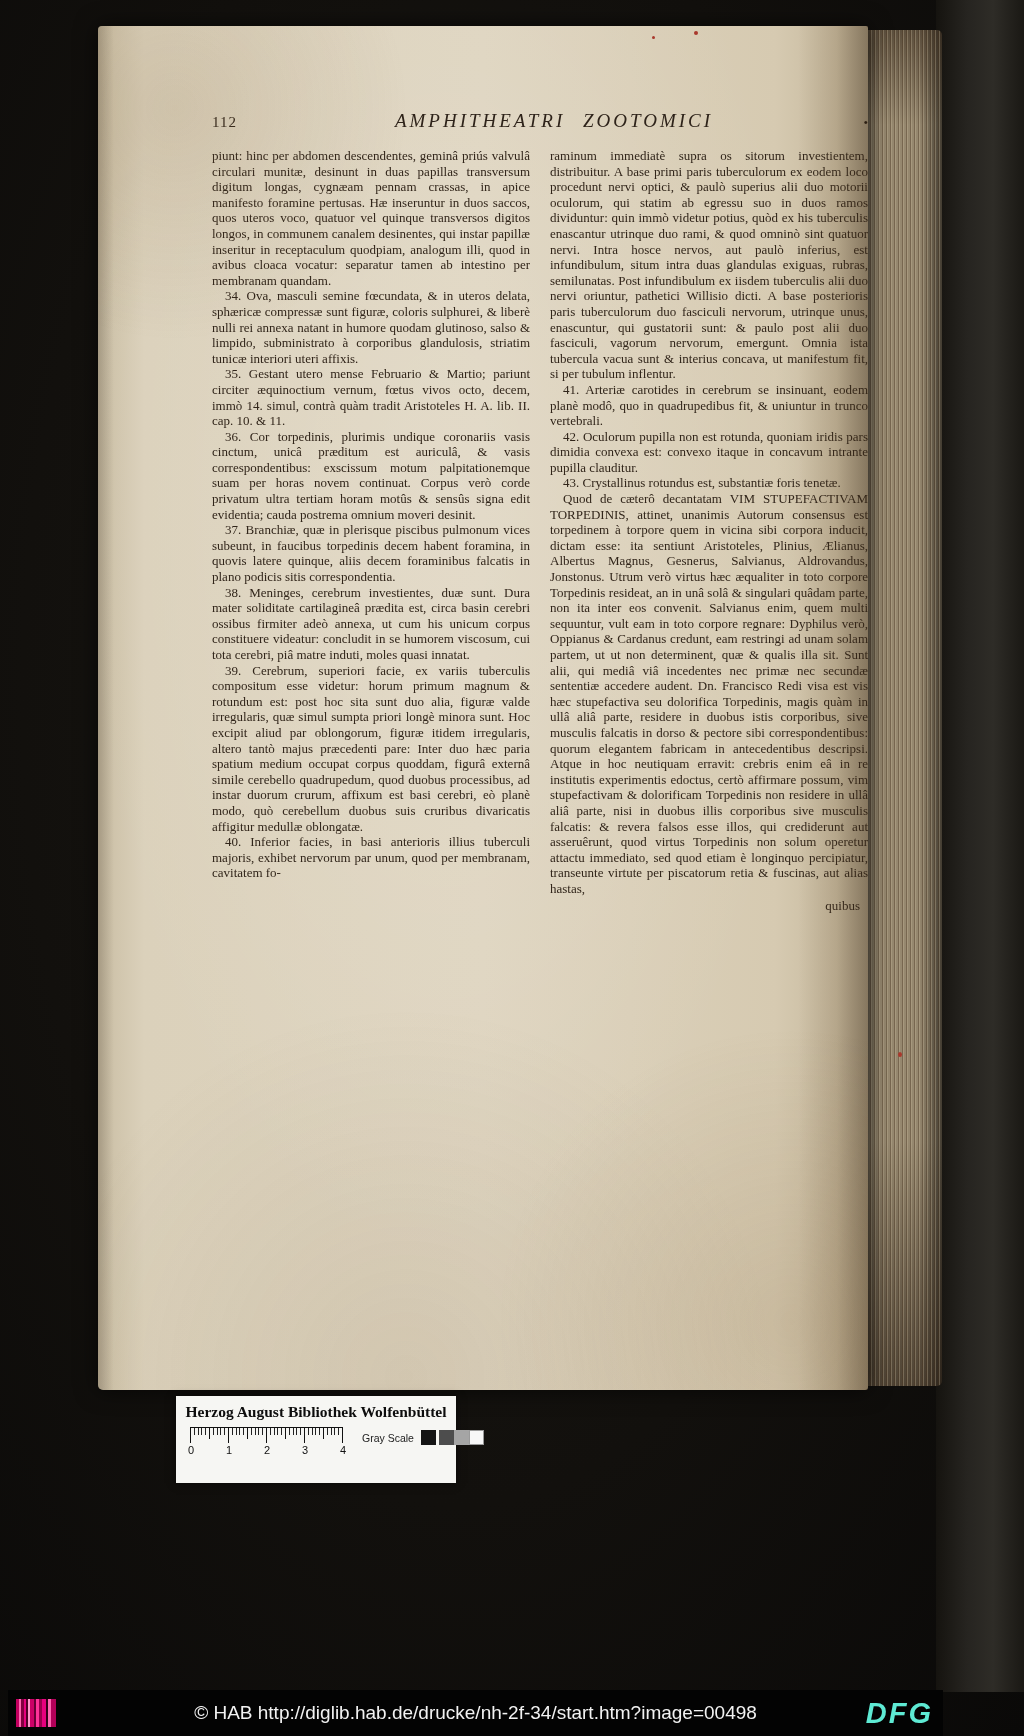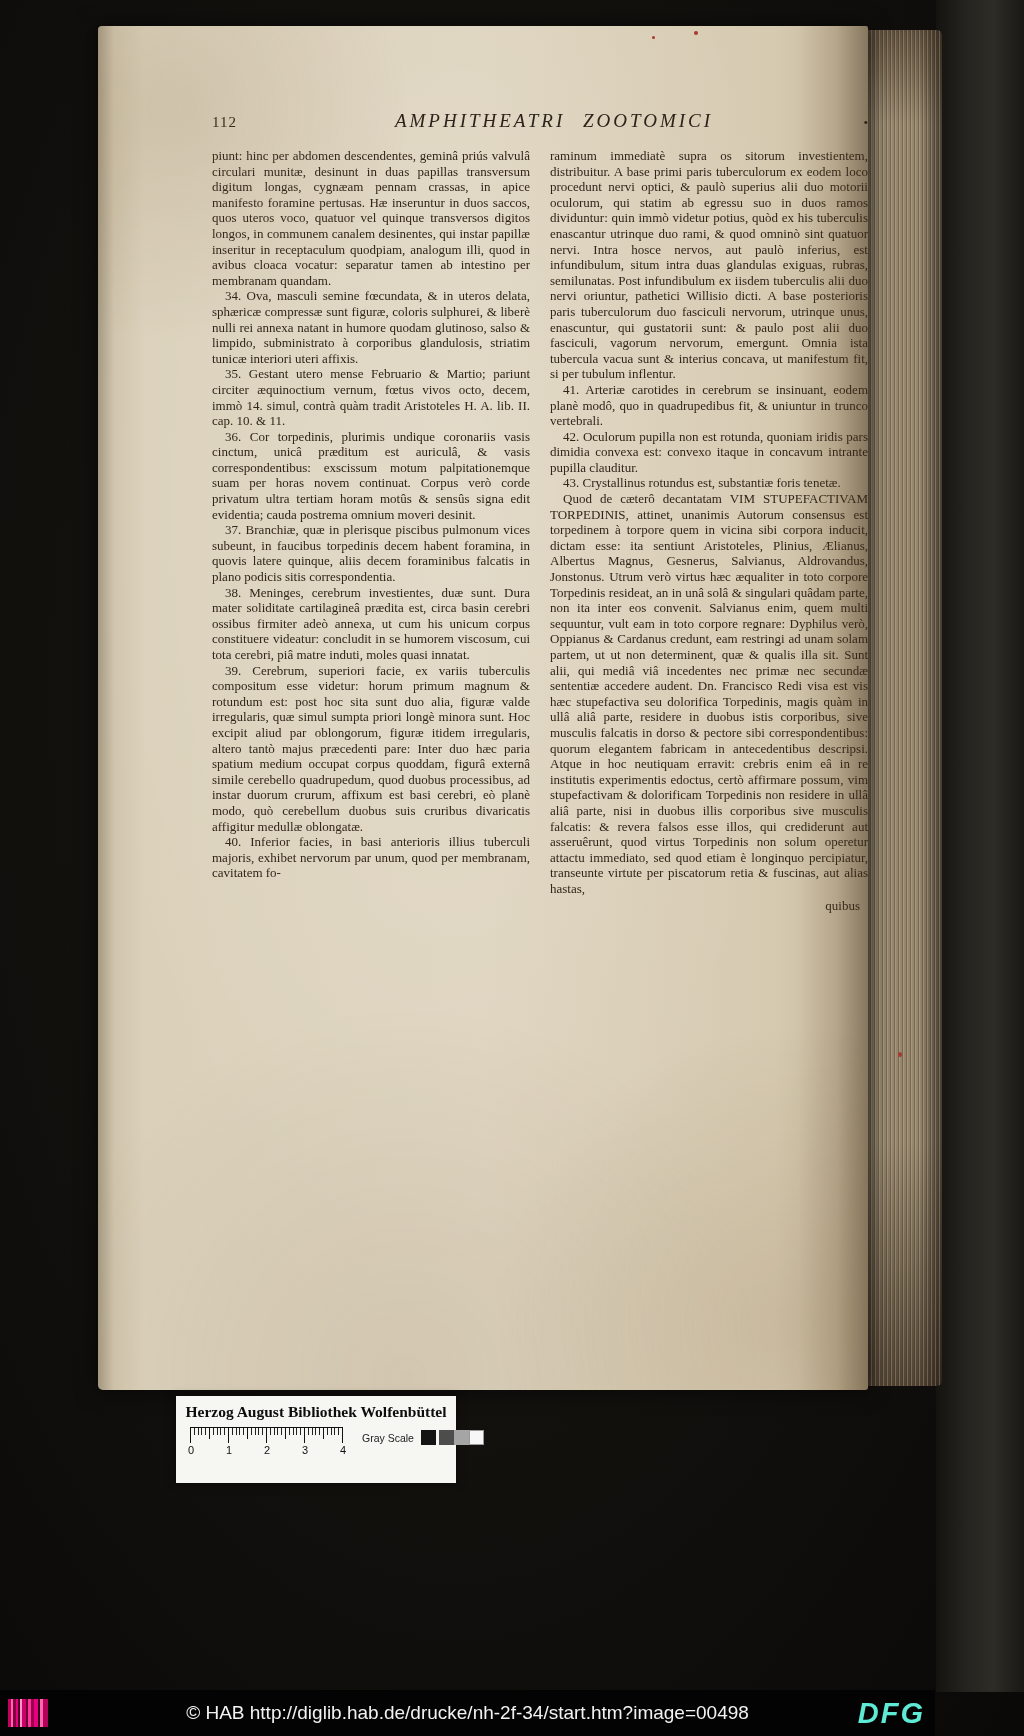--- a/index.html
+++ b/index.html
@@ -81,21 +81,21 @@
   .gs{display:flex;align-items:center;gap:7px;margin-top:3px;}
   .gs-label{font-family:"Liberation Sans",sans-serif;font-size:10.5px;color:#222;white-space:nowrap;}
   .gs-swatches{display:flex;align-items:center;}
   .sw{width:15px;height:15px;display:inline-block;}
   .sw1{background:#141414;margin-right:3px;}
   .sw2{background:#4d4d4d;}
   .sw3{background:#a5a5a5;}
   .sw4{background:#f7f7f7;border:1px solid #9a9a9a;box-sizing:border-box;}
 
   
-  .bottom-bar{position:absolute;left:0;bottom:0;width:900px;height:46px;background:#030303;z-index:6;padding-left:35px;}
+  .bottom-bar{position:absolute;left:8px;bottom:0;width:900px;height:46px;background:#030303;z-index:6;padding-left:35px;}
   .copyright{position:absolute;left:50%;top:50%;transform:translate(-50%,-50%);
     font-family:"Liberation Sans",sans-serif;font-size:19px;color:#f2f2f2;white-space:nowrap;}
   .color-barcode{position:absolute;left:8px;top:9px;width:40px;height:28px;
     background:linear-gradient(90deg,
       #c2005f 0 3px,#ff66b2 3px 5px,#80003f 5px 8px,#e6007e 8px 10px,#4d0026 10px 12px,
       #ff99cc 12px 14px,#cc0066 14px 18px,#660033 18px 20px,#ff3399 20px 23px,#99004d 23px 26px,
       #e6007e 26px 30px,#33001a 30px 32px,#ff66b2 32px 35px,#b30059 35px 40px);}
   .dfg{position:absolute;right:10px;top:50%;transform:translateY(-50%);
     font-family:"Liberation Sans",sans-serif;font-style:italic;font-weight:800;font-size:29px;
     letter-spacing:2px;color:#5eead4;}

